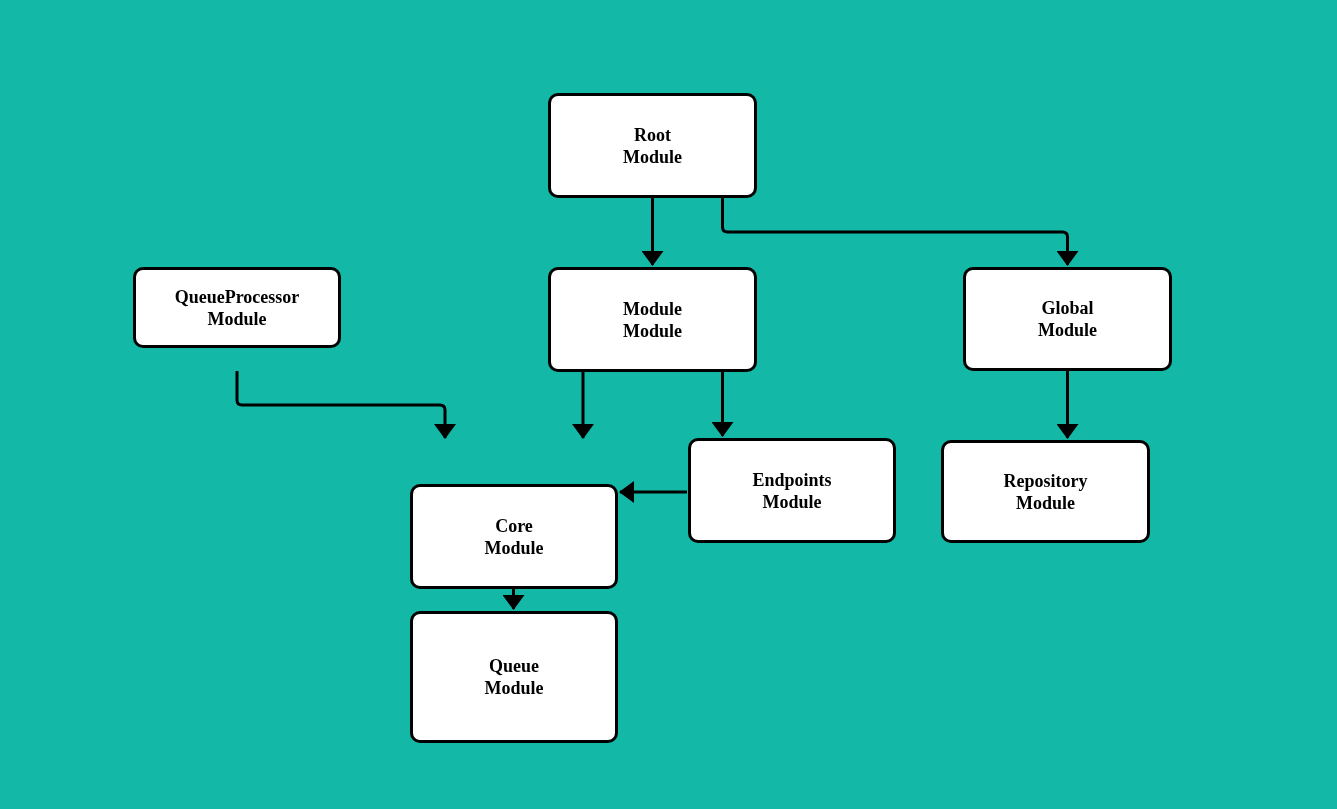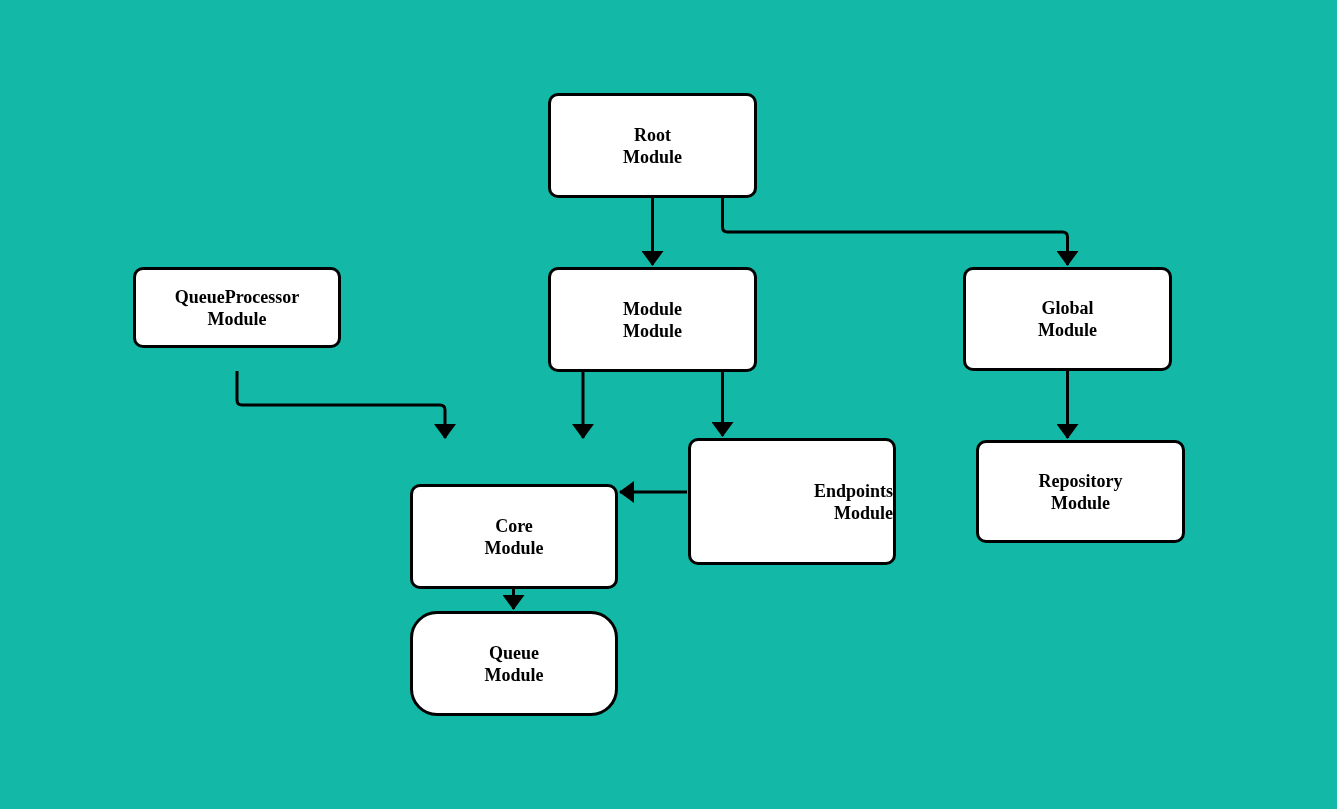--- a/index.html
+++ b/index.html
@@ -36,23 +36,23 @@
     font-weight: bold;
     font-size: 18px;
     line-height: 22px;
   }
   
   .node-root          { left: 548px; top: 93px;  width: 209px; height: 105px; }
   .node-queueprocessor{ left: 133px; top: 267px; width: 208px; height: 81px; }
   .node-server        { left: 548px; top: 267px; width: 209px; height: 105px; }
   .node-global        { left: 963px; top: 267px; width: 209px; height: 104px; }
   .node-core          { left: 410px; top: 440px; width: 208px; height: 105px; margin-top: 44px; }
-  .node-endpoints     { left: 688px; top: 438px; width: 208px; height: 127px; align-items: flex-end; }
-  .node-repository    { left: 976px; top: 440px; width: 209px; height: 103px; }
-  .node-queue         { left: 410px; top: 611px; width: 208px; height: 105px; border-radius: 27px; }
+  .node-endpoints     { left: 688px; top: 438px; width: 208px; height: 105px; }
+  .node-repository    { left: 941px; top: 440px; width: 209px; height: 103px; }
+  .node-queue         { left: 410px; top: 611px; width: 208px; height: 132px; }
 </style>
 </head>
 <body>
 
 <div class="canvas">
 
   <svg class="edges-layer" width="1337" height="809" viewBox="0 0 1337 809">
     <defs>
       <marker id="arrowhead" markerUnits="userSpaceOnUse" markerWidth="16" markerHeight="22" refX="14" refY="11" orient="auto">
         <polygon points="0,0 15,11 0,22" fill="#000000"></polygon>

